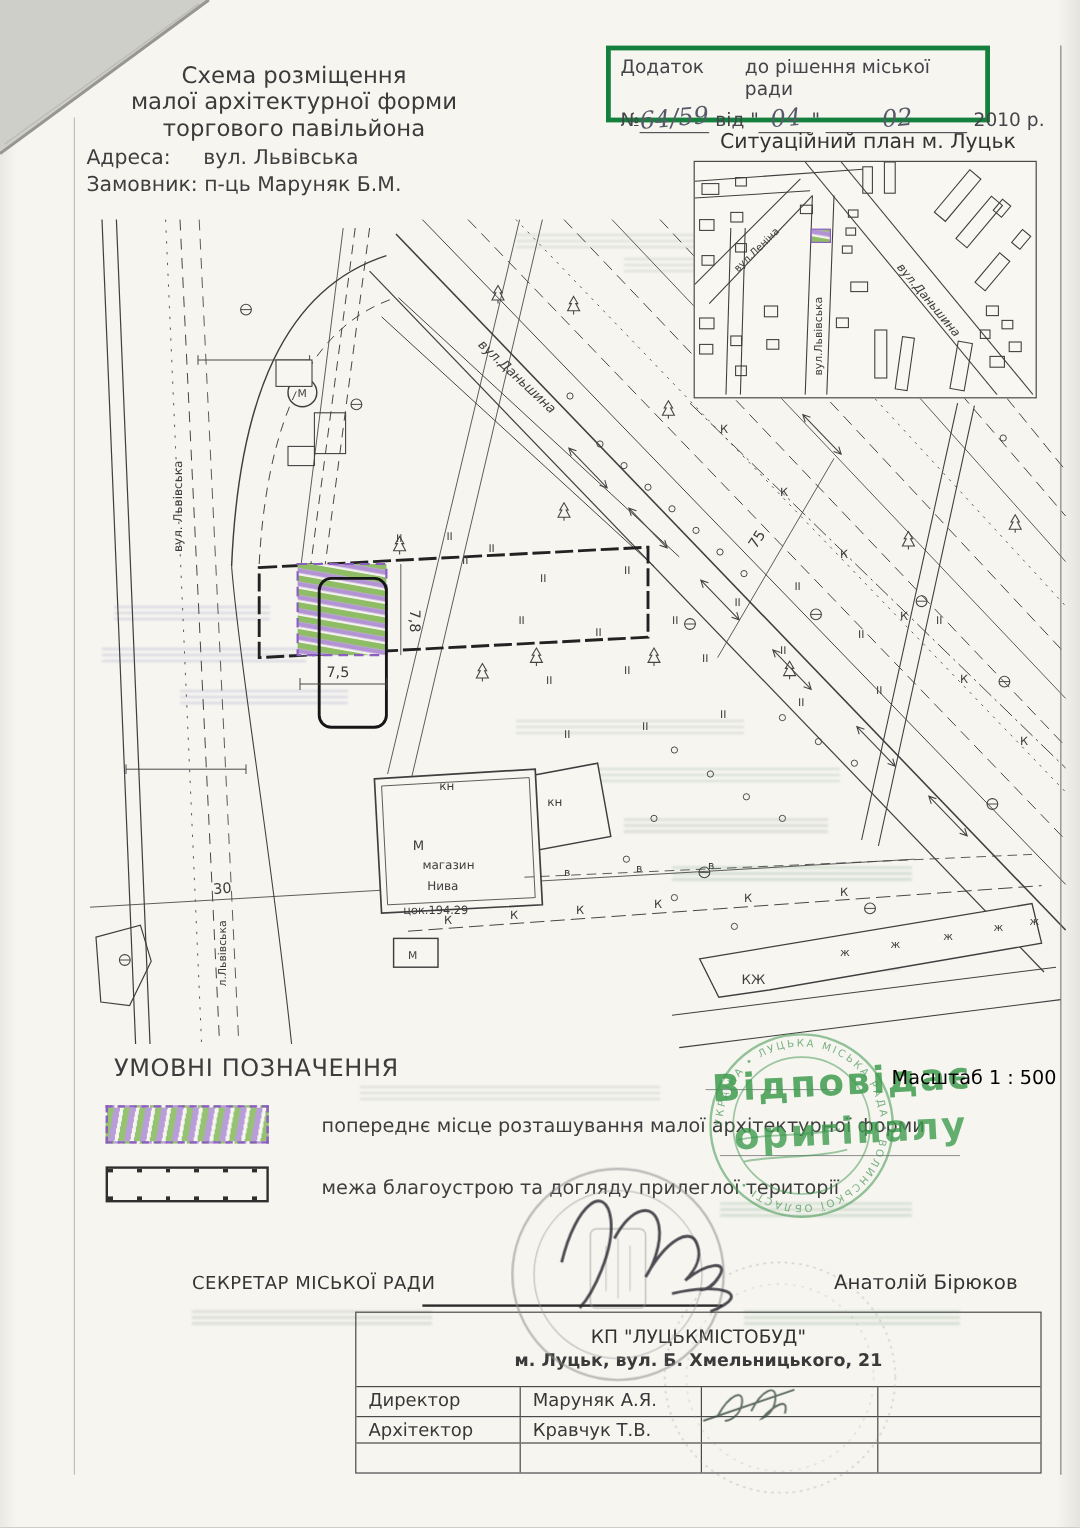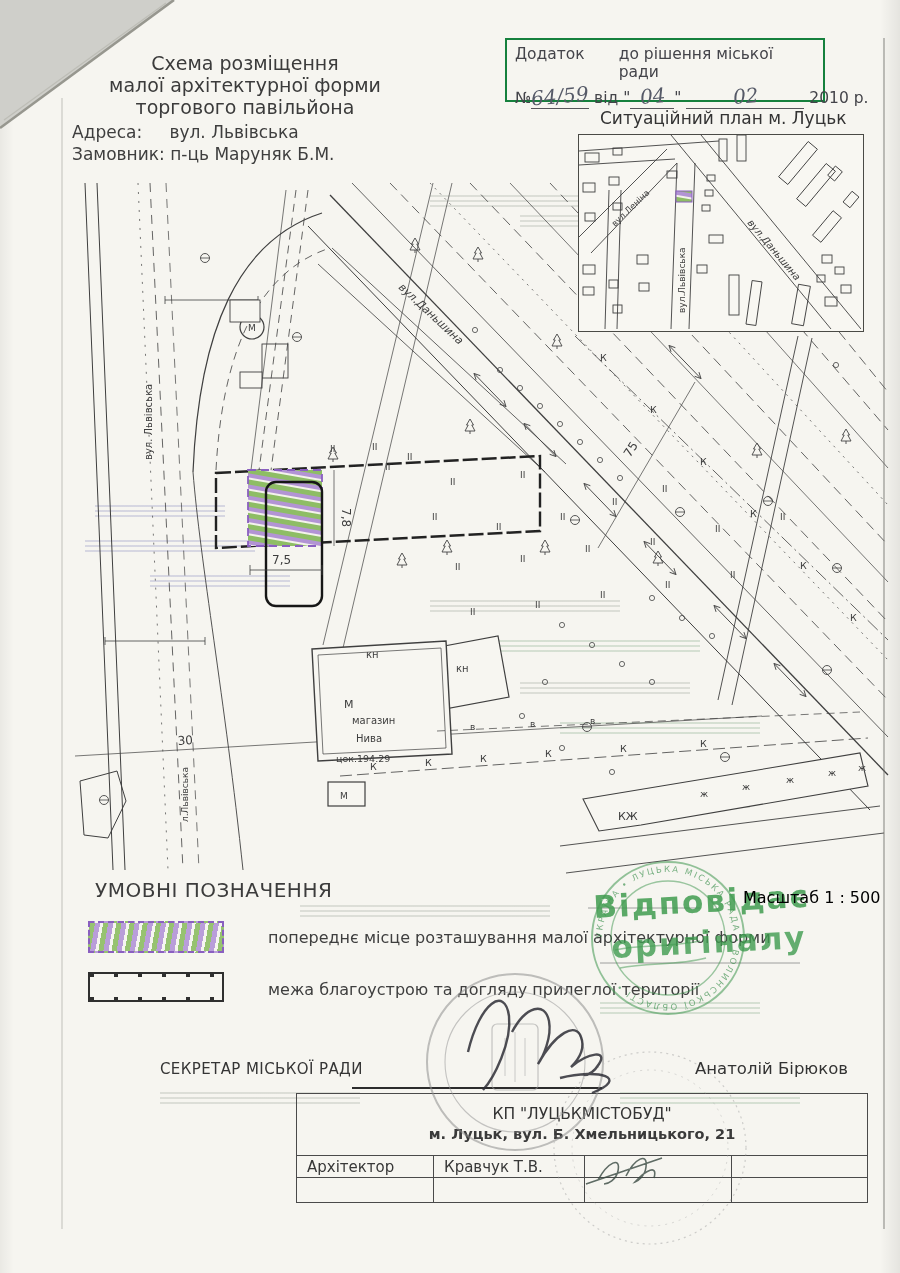--- a/index.html
+++ b/index.html
@@ -15,21 +15,21 @@
   .ghost.p{background:repeating-linear-gradient(180deg,rgba(92,92,168,.20) 0 2px,transparent 2px 5px);}
   .ghost.g{background:repeating-linear-gradient(180deg,rgba(70,130,80,.18) 0 2px,transparent 2px 5px);}
   #plan-svg{position:absolute;left:0;top:0;z-index:2;}
   #overlay-svg{position:absolute;left:0;top:0;z-index:40;pointer-events:none;}
   
   .title-block{position:absolute;left:95px;top:52px;width:300px;text-align:center;z-index:4;
                font-size:19px;line-height:22px;color:#3b3b3b;}
   .addr-row{position:absolute;left:72px;z-index:4;font-size:17px;color:#3e3e3e;}
   .addr-row .lab{display:inline-block;min-width:92px;}
   .annex-box{position:absolute;left:505px;top:38px;width:320px;height:64px;z-index:4;
-             border:2px solid #15803d;font-size:15.5px;color:#44444a;padding:5px 8px 0 8px;box-sizing:border-box;}
+             border:4px solid #15803d;font-size:15.5px;color:#44444a;padding:5px 8px 0 8px;box-sizing:border-box;}
   .annex-l1{display:flex;gap:34px;}
   .annex-l2{margin-top:3px;white-space:nowrap;}
   .hw{font-family:"DejaVu Serif",serif;font-style:italic;color:#565a68;font-size:20px;
       display:inline-block;transform:rotate(-5deg);}
   .u{display:inline-block;border-bottom:1px solid #55555a;text-align:center;}
   .inset{position:absolute;left:578px;top:134px;width:284px;height:196px;z-index:3;
          background:#f8f7f2;border:1.2px solid #4a4a46;}
   .inset-title{position:absolute;left:600px;top:108px;z-index:4;font-size:17px;color:#333;}
   
   .legend-title{position:absolute;left:95px;top:878px;z-index:4;font-size:20px;letter-spacing:.5px;color:#3c3c3c;}
@@ -428,20 +428,26 @@
 
   <div class="secr-label">СЕКРЕТАР МІСЬКОЇ РАДИ</div>
   <div class="secr-line"></div>
   <div class="secr-name">Анатолій Бірюков</div>
 
   <div class="tbl">
     <div class="tbl-head">
       <div class="co">КП "ЛУЦЬКМІСТОБУД"</div>
       <div class="ad">м. Луцьк, вул. Б. Хмельницького, 21</div>
     </div>
+    <div class="trow h25">
+      <div class="c1">Директор</div>
+      <div class="c2">Маруняк А.Я.</div>
+      <div class="c3"></div>
+      <div class="c4"></div>
+    </div>
     <div class="trow h22">
       <div class="c1">Архітектор</div>
       <div class="c2">Кравчук Т.В.</div>
       <div class="c3"></div>
       <div class="c4"></div>
     </div>
     <div class="trow h24">
       <div class="c1"></div>
       <div class="c2"></div>
       <div class="c3"></div>

